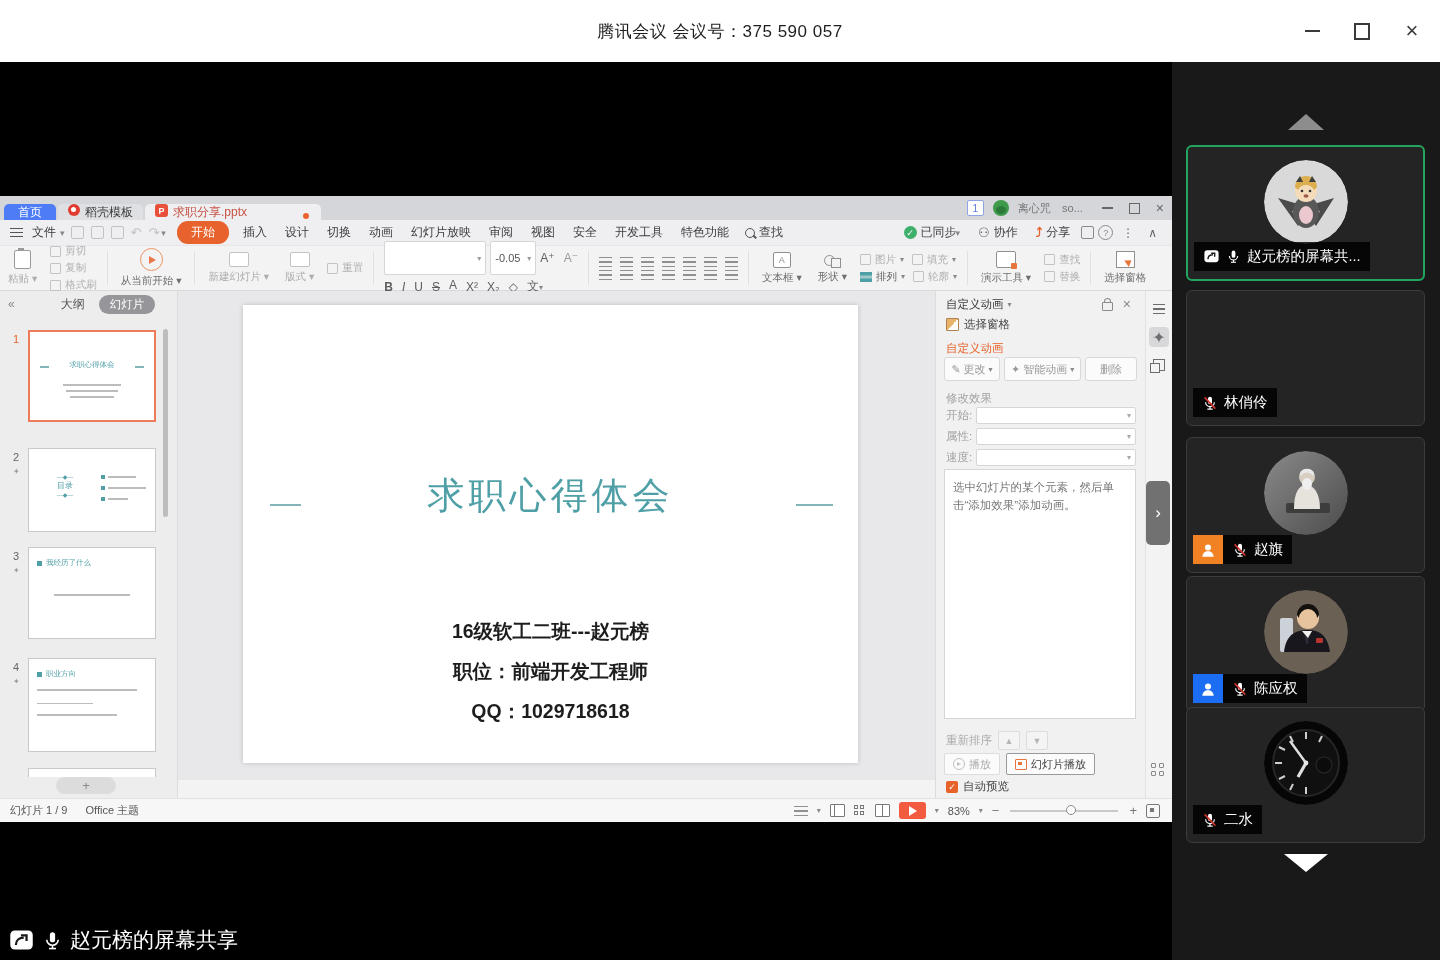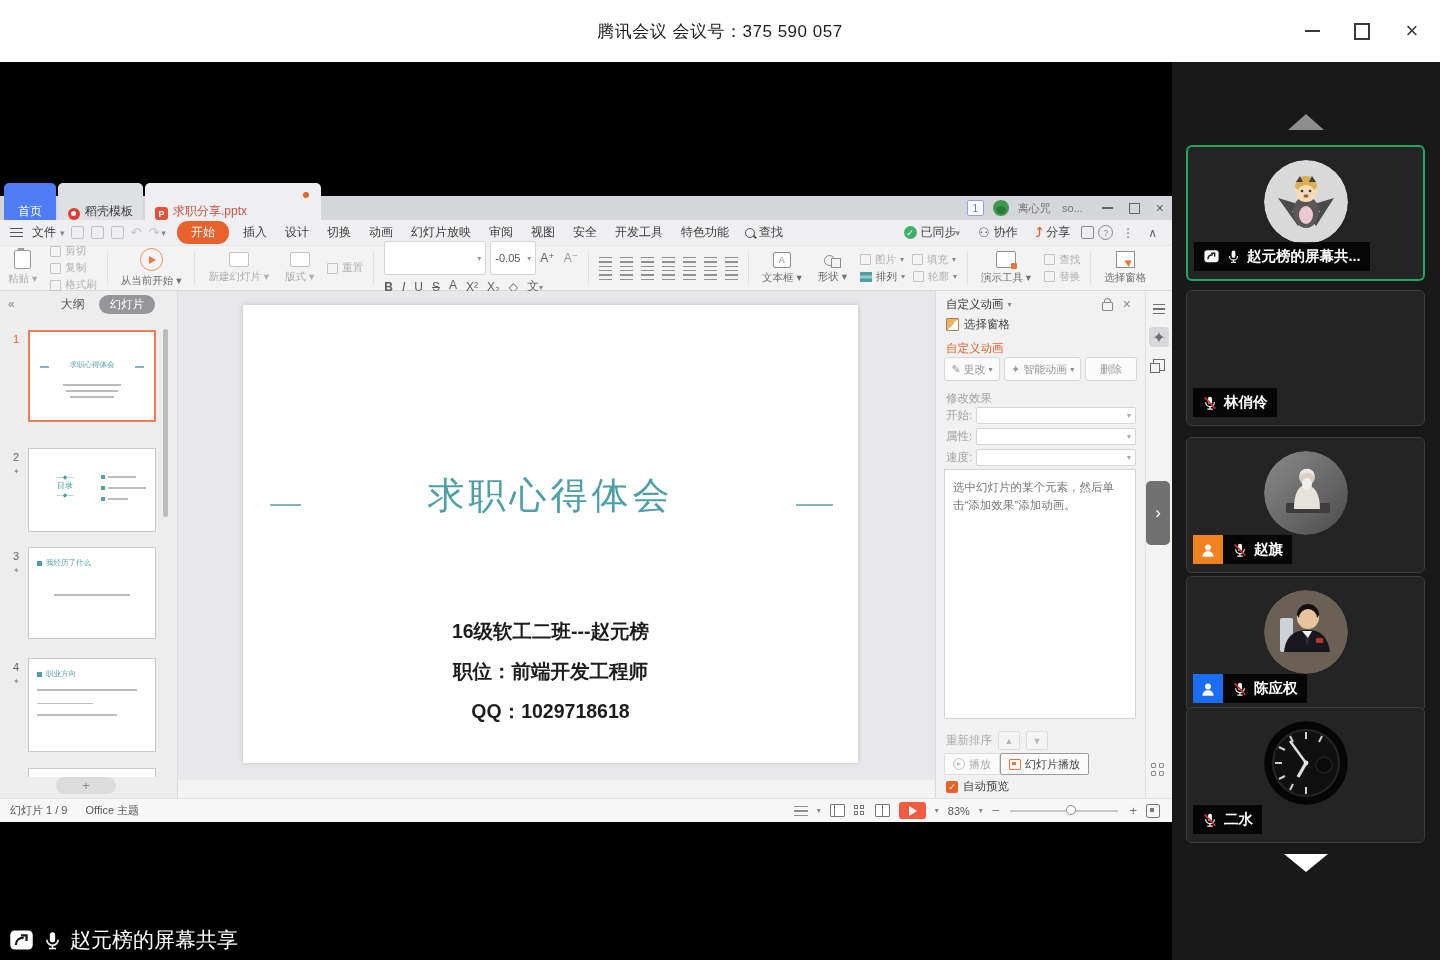--- a/index.html
+++ b/index.html
@@ -17,21 +17,21 @@
 
   
   .stage{position:absolute;top:62px;left:0;width:1172px;height:898px;background:#000;}
   .banner{position:absolute;left:8px;top:864px;display:flex;align-items:center;gap:7px;color:#fff;font-size:21px;}
   .banner svg{display:block;}
 
   
   .wps{position:absolute;left:0;top:134px;width:1172px;height:626px;background:#f3f3f4;}
 
   .tabbar{position:absolute;top:0;left:0;width:1172px;height:24px;background:#d5d6da;display:flex;align-items:flex-end;}
-  .tab{height:37px;display:flex;align-items:flex-end;gap:5px;padding:0 10px;font-size:12px;border-radius:5px 5px 0 0;box-sizing:border-box;cursor:pointer;}
+  .tab{height:16px;display:flex;align-items:flex-start;gap:5px;padding:0 10px;font-size:12px;border-radius:5px 5px 0 0;box-sizing:border-box;cursor:pointer;}
   .tab-home{background:#4d7cf6;color:#fff;margin-left:4px;padding:0 14px;}
   .tab-docer{background:#dfe0e3;color:#3a3a3a;margin-left:2px;}
   .tab-doc{background:#efeef1;color:#c75445;width:176px;margin-left:2px;position:relative;}
   .docer-ico{width:12px;height:12px;border-radius:50%;background:#e23c30;position:relative;}
   .docer-ico::after{content:"";position:absolute;left:3px;top:3px;width:5px;height:5px;border-radius:50%;background:#fff;}
   .pptx-ico{width:13px;height:13px;border-radius:3px;background:#e8503a;color:#fff;font-size:9px;font-weight:bold;display:flex;align-items:center;justify-content:center;}
   .mod-dot{position:absolute;right:12px;top:9px;width:6px;height:6px;border-radius:50%;background:#e8622d;}
   .tab-plus{color:#444;font-size:16px;padding:0 14px;height:24px;display:flex;align-items:center;cursor:pointer;}
   .tabbar-right{margin-left:auto;display:flex;align-items:center;gap:9px;height:24px;padding-right:8px;}
   .badge1{width:15px;height:14px;background:#fff;border:1px solid #8fa3e8;border-radius:2px;color:#5b79d8;font-size:10px;display:flex;align-items:center;justify-content:center;}
@@ -133,21 +133,21 @@
   .ap-orange{position:absolute;top:50px;left:10px;color:#e8632a;cursor:pointer;}
   .ap-btns{position:absolute;top:66px;left:8px;right:8px;display:flex;gap:4px;}
   .apbtn{height:22px;background:#fbfbfb;border:1px solid #d8d8d9;border-radius:3px;display:flex;align-items:center;justify-content:center;gap:3px;padding:0 6px;color:#999;font-size:11px;cursor:pointer;white-space:nowrap;}
   .ap-modify{position:absolute;top:100px;left:10px;color:#a2a2a2;}
   .ap-row{position:absolute;left:10px;display:flex;align-items:center;width:190px;}
   .ap-row .lb{width:30px;color:#a2a2a2;flex:none;}
   .ap-sel{flex:1;height:17px;background:#fff;border:1px solid #d6d6d7;border-radius:2px;display:flex;align-items:center;justify-content:flex-end;padding-right:4px;color:#aaa;font-size:8px;box-sizing:border-box;}
   .ap-hint{position:absolute;top:178px;left:8px;width:192px;height:250px;background:#fff;border:1px solid #d6d6d7;box-sizing:border-box;padding:8px;color:#777;line-height:1.6;}
   .ap-reorder{position:absolute;top:440px;left:10px;display:flex;align-items:center;gap:6px;color:#ababab;}
   .rebtn{width:20px;height:17px;border:1px solid #dcdcdd;background:#f4f4f5;border-radius:2px;color:#b5b5b5;font-size:9px;display:flex;align-items:center;justify-content:center;cursor:pointer;}
-  .ap-playrow{position:absolute;top:462px;left:8px;display:flex;}
+  .ap-playrow{position:absolute;top:462px;left:8px;display:flex;gap:6px;}
   .playbtn{height:20px;border:1px solid #dcdcdd;background:#fbfbfb;border-radius:2px;color:#ababab;display:flex;align-items:center;gap:4px;padding:0 8px;font-size:11px;cursor:pointer;}
   .playbtn.dark{border:1px solid #9a9a9b;color:#3d3d3d;}
   .proj-ico{width:10px;height:9px;border:1.2px solid #e8763a;border-radius:1px;position:relative;}
   .proj-ico::after{content:"";position:absolute;left:2px;top:2px;width:4px;height:3px;background:#e8763a;}
   .circ-play{width:10px;height:10px;border:1.2px solid #c0c0c1;border-radius:50%;position:relative;}
   .circ-play::after{content:"";position:absolute;left:3px;top:2.5px;border-left:4px solid #c0c0c1;border-top:2.5px solid transparent;border-bottom:2.5px solid transparent;}
   .ap-auto{position:absolute;top:488px;left:10px;display:flex;align-items:center;gap:5px;cursor:pointer;}
   .chk{width:12px;height:12px;background:#e8632a;border-radius:2px;color:#fff;font-size:9px;display:flex;align-items:center;justify-content:center;}
 
   
@@ -177,21 +177,21 @@
   .sb-track{position:relative;width:108px;height:2px;background:#c9c9ca;margin:0 2px;cursor:pointer;}
   .sb-knob{position:absolute;left:56px;top:-5px;width:10px;height:10px;border:1.5px solid #8b8b8b;border-radius:50%;background:#fff;box-sizing:border-box;}
   .sb-fit{width:12px;height:12px;border:1.2px solid #787879;border-radius:2px;position:relative;cursor:pointer;}
   .sb-fit::after{content:"";position:absolute;left:3px;top:3px;width:4px;height:4px;background:#787879;}
   .sb-sym{color:#787879;font-size:13px;cursor:pointer;}
 
   
   .sidebar{position:absolute;top:62px;left:1172px;width:268px;height:898px;background:#191919;}
   .tri-up{position:absolute;left:116px;top:52px;width:0;height:0;border-left:18px solid transparent;border-right:18px solid transparent;border-bottom:16px solid #8d8d8d;cursor:pointer;}
   .tri-down{position:absolute;left:112px;top:792px;width:0;height:0;border-left:22px solid transparent;border-right:22px solid transparent;border-top:18px solid #fff;cursor:pointer;z-index:4;}
-  .tile{position:absolute;left:14px;width:239px;height:136px;background:#242424;border:1px solid #3c3c3c;border-radius:6px;box-sizing:border-box;cursor:pointer;font-weight:bold;}
+  .tile{position:absolute;left:14px;width:239px;height:136px;background:#242424;border:1px solid #3c3c3c;border-radius:6px;box-sizing:border-box;cursor:pointer;}
   .tile.sharing{border:2px solid #23a55f;}
   .tile .avatar{position:absolute;left:50%;top:13px;transform:translateX(-50%);width:84px;height:84px;border-radius:50%;overflow:hidden;}
   .avatar-blue{background:#1f6ff5;color:#fff;font-size:27px;display:flex;align-items:center;justify-content:center;width:100%;height:100%;}
   .tile-bottom{position:absolute;left:6px;bottom:8px;display:flex;align-items:stretch;height:29px;}
   .pbadge{width:30px;height:29px;display:flex;align-items:center;justify-content:center;flex:none;}
   .pbadge.orange{background:#f08223;}
   .pbadge.blue{background:#1b6ef3;}
   .namebar{background:rgba(0,0,0,.82);display:flex;align-items:center;gap:6px;padding:0 9px;color:#fff;font-size:14.5px;white-space:nowrap;}
 
   .i-caret::before{content:"▾";}

